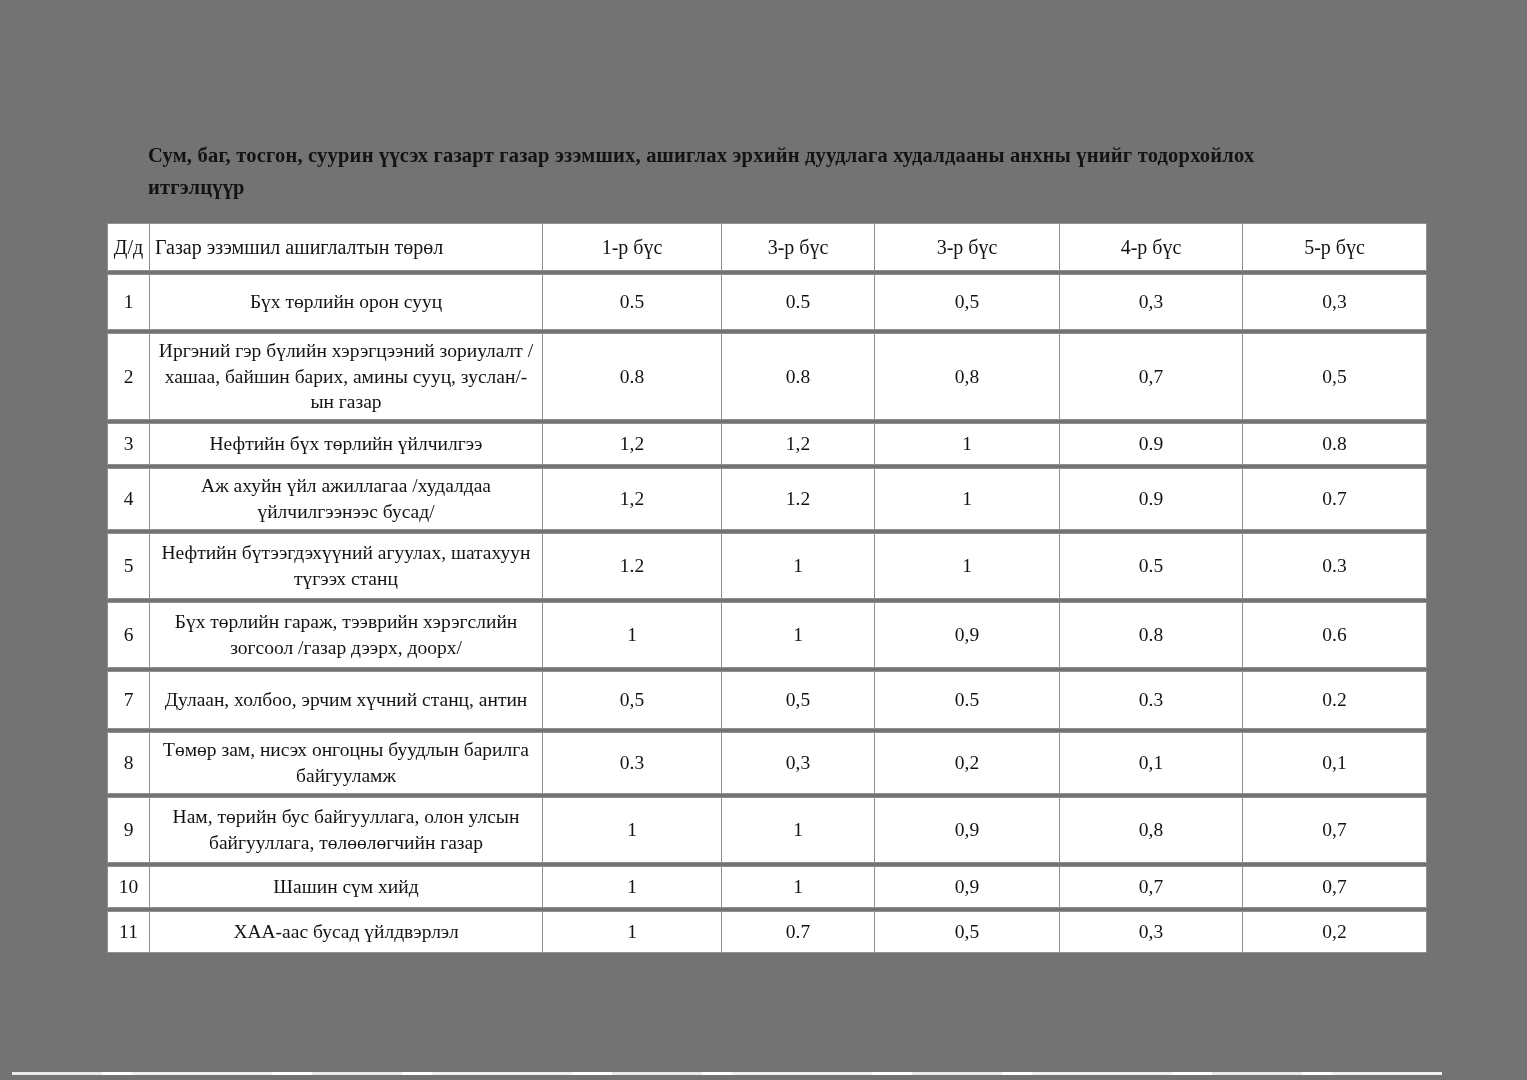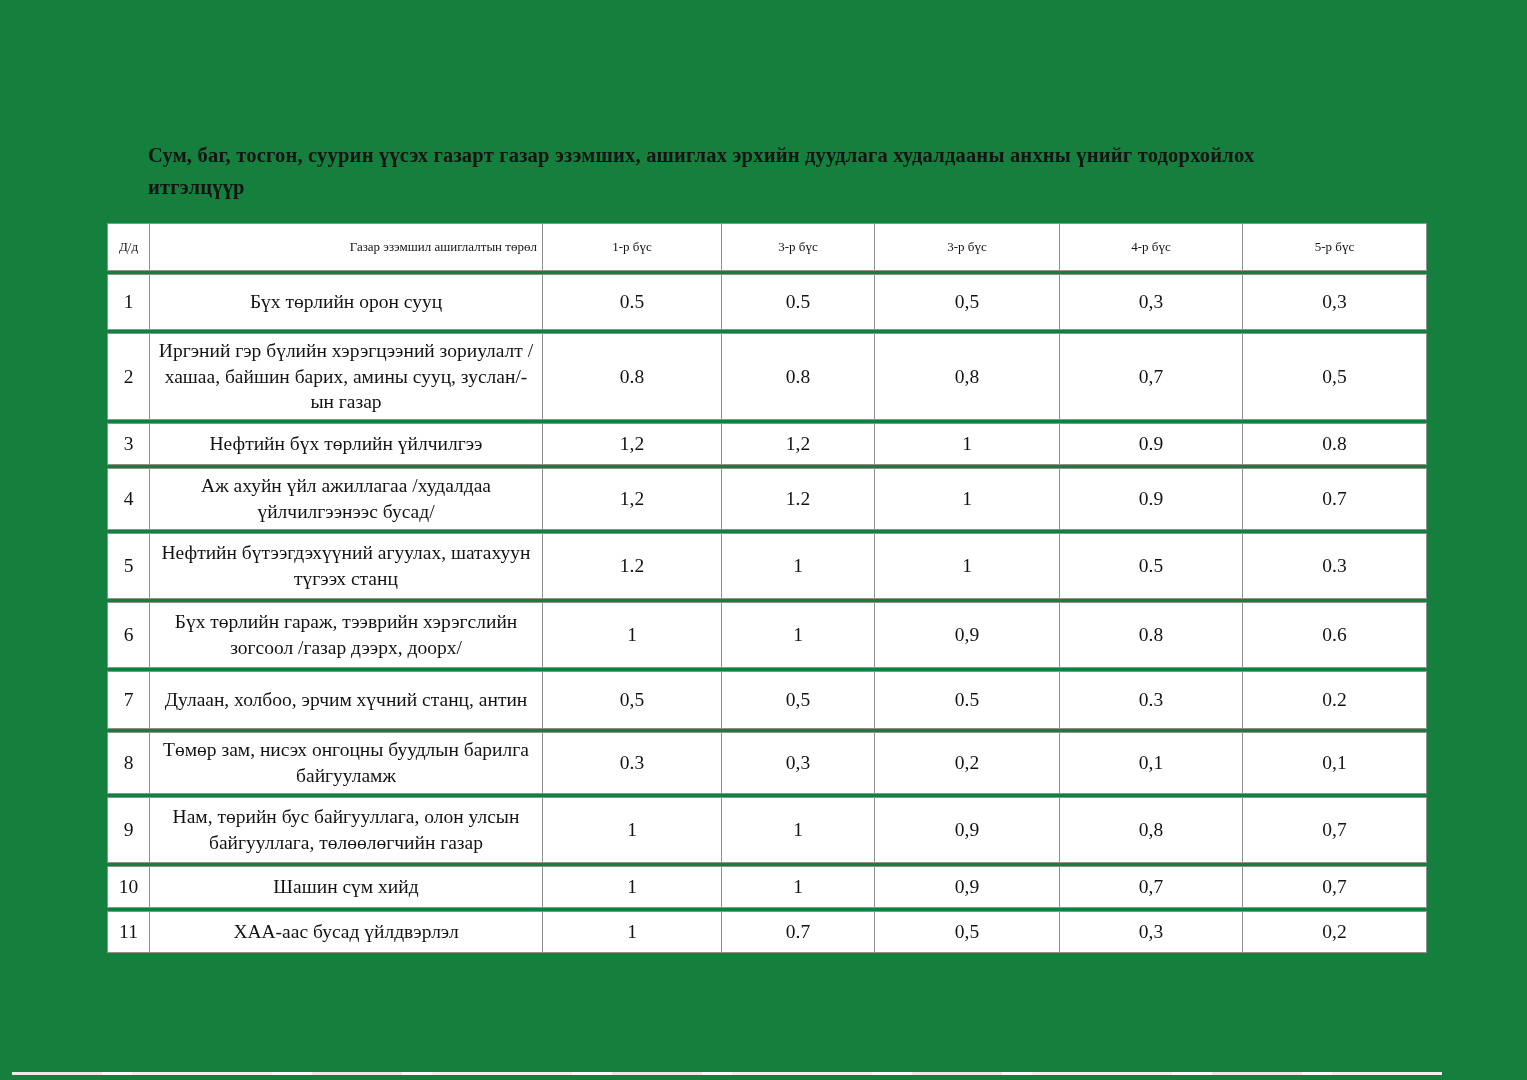--- a/index.html
+++ b/index.html
@@ -11,21 +11,21 @@
     width: 1527px;
     height: 1080px;
     position: relative;
     overflow: hidden;
     font-family: "Liberation Serif", "DejaVu Serif", serif;
     color: #131313;
   }
   .page {
     position: absolute;
     inset: 0;
-    background: #15803d;
+    background: #737373;
   }
   .doc-title {
     position: absolute;
     left: 148px;
     top: 140px;
     width: 1195px;
     font-size: 20.5px;
     font-weight: bold;
     line-height: 1.55;
     letter-spacing: 0.2px;
@@ -50,21 +50,21 @@
     font-weight: normal;
     padding: 4px 5px;
   }
   .coef-table th:first-child,
   .coef-table td:first-child {
     border-left: 1px solid #8f8f8f;
   }
   .coef-table thead th {
     height: 38px;
     text-align: center;
-    font-size: 13px;
+    font-size: 20px;
   }
   .col-no   { text-align: center; }
   .col-type { text-align: center; padding-left: 7px; padding-right: 6px; }
   .col-val  { text-align: center; }
   .coef-table tbody td { height: 32px; }
   .coef-table tbody tr:nth-child(1) td { height: 46px; }
   .coef-table tbody tr:nth-child(5) td,
   .coef-table tbody tr:nth-child(6) td,
   .coef-table tbody tr:nth-child(9) td { height: 56px; }
   .coef-table tbody tr:nth-child(7) td { height: 48px; }
@@ -97,21 +97,21 @@
       <col style="width:393px">
       <col style="width:179px">
       <col style="width:153px">
       <col style="width:185px">
       <col style="width:183px">
       <col style="width:184px">
     </colgroup>
     <thead>
       <tr>
         <th class="col-no">Д/д</th>
-        <th class="col-type" style="text-align:right">Газар эзэмшил ашиглалтын төрөл</th>
+        <th class="col-type" style="text-align:left">Газар эзэмшил ашиглалтын төрөл</th>
         <th class="col-val">1-р бүс</th>
         <th class="col-val">3-р бүс</th>
         <th class="col-val">3-р бүс</th>
         <th class="col-val">4-р бүс</th>
         <th class="col-val">5-р бүс</th>
       </tr>
     </thead>
     <tbody>
         <tr>
           <td class="col-no">1</td>

